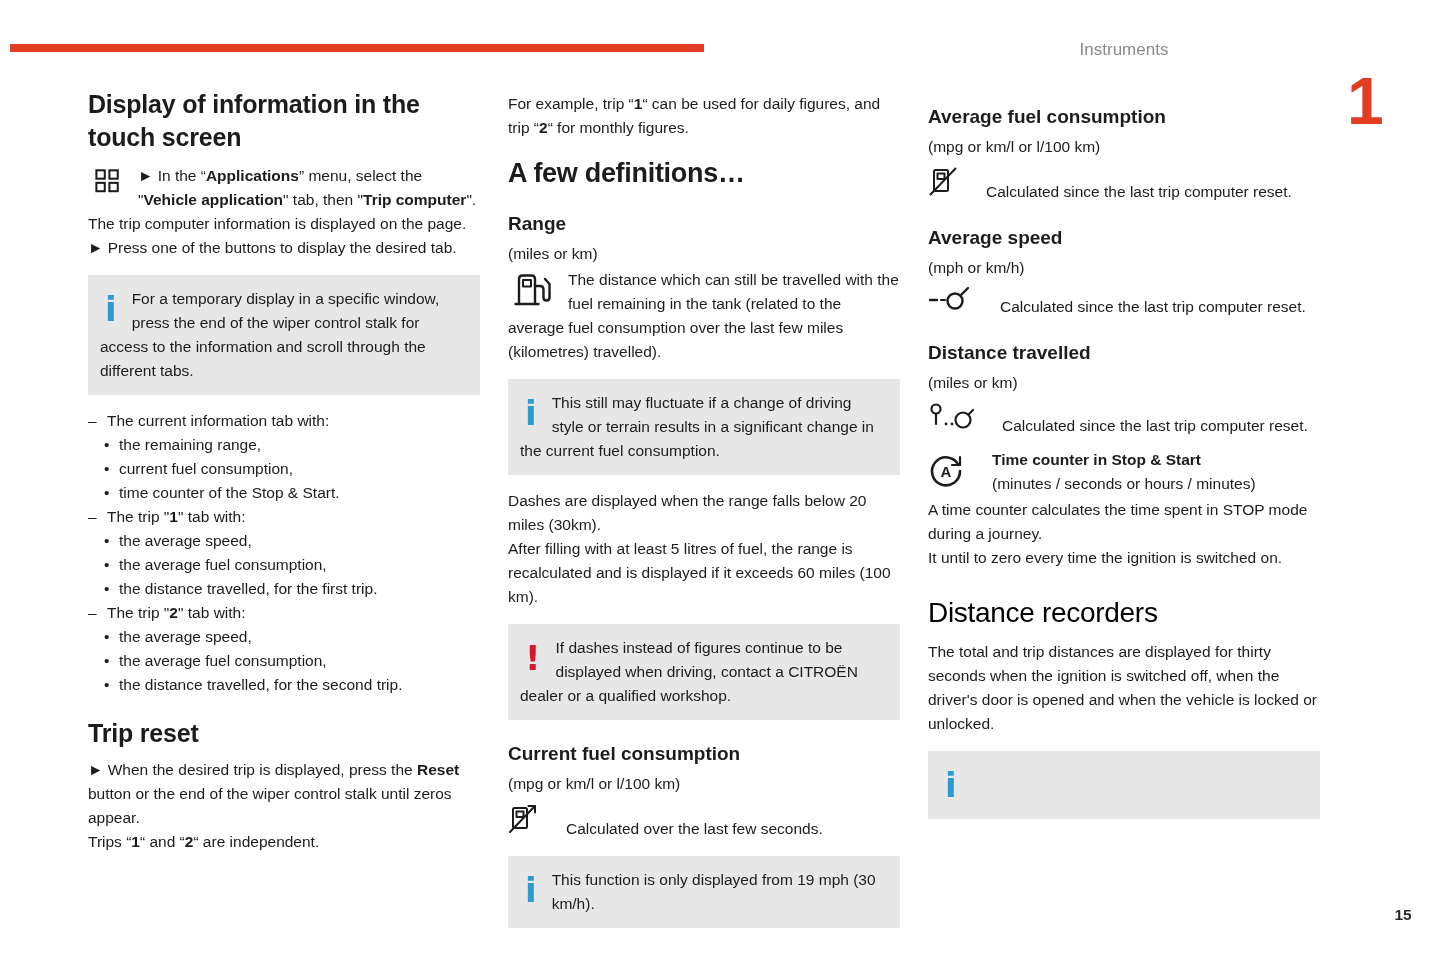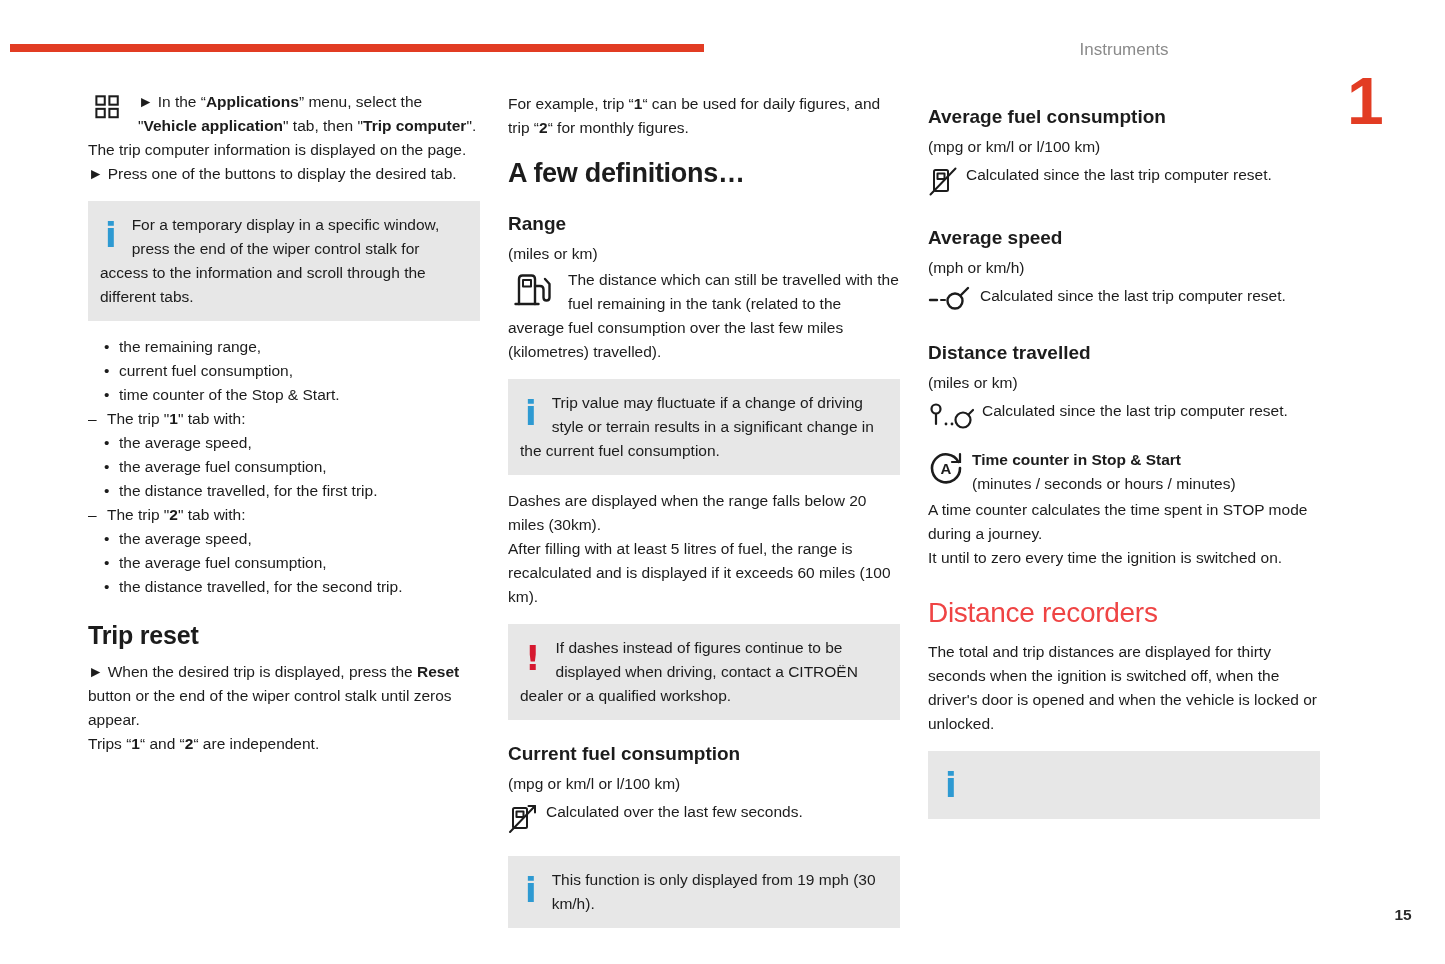--- a/index.html
+++ b/index.html
@@ -21,52 +21,53 @@
 
   .para{margin:0}
   .b{font-weight:700}
   .bold{font-weight:700}
 
   .h-section{font-size:25px;line-height:33px;font-weight:700;margin:0 0 10px;letter-spacing:-.2px}
   .trip-reset{margin:20px 0 8px}
   .h-big{font-size:27px;line-height:34px;font-weight:700;margin:16px 0 18px;letter-spacing:-.3px}
   .h-sub{font-size:19px;line-height:25px;font-weight:700;margin:21px 0 6px}
   .h-sub.first{margin-top:16px}
-  .h-gray{font-size:28px;line-height:34px;font-weight:400;color:#ef4444;margin:26px 0 10px;letter-spacing:-.3px}
+  .h-gray{font-size:28px;line-height:34px;font-weight:400;color:#000000;margin:26px 0 10px;letter-spacing:-.3px}
 
   .wrapblock{margin:2px 0 0}
   .ficon{float:left;margin:3px 14px 0 4px}
   .apps-icon{margin:4px 16px 0 6px}
 
   .infobox{background:#e7e7e7;padding:12px 14px 12px 12px;margin:15px 0 14px;overflow:hidden}
   .glyph{float:left;font-weight:700;margin:0 15px 0 5px;font-family:"DejaVu Sans",sans-serif}
   .info-glyph{color:#2e9ad2;font-size:34px;line-height:44px}
   .warn-glyph{color:#d6182f;font-size:34px;line-height:44px}
 
-  .iconrow{display:flex;align-items:flex-start;gap:8px;margin:4px 0 2px}
+  .iconrow{display:flex;align-items:flex-end;gap:28px;margin:4px 0 2px}
   .ricon{flex:0 0 auto;display:block;margin-top:2px}
   .iconrow .para{flex:1}
   .stopstart{margin-top:10px}
 
   .list{margin:14px 0 0}
   .dash-item{position:relative;padding-left:19px}
   .dash-item::before{content:"–";position:absolute;left:0;top:0}
   .bullet-item{position:relative;padding-left:31px}
   .bullet-item::before{content:"•";position:absolute;left:16px;top:0}
 </style>
 </head>
 <body>
 
 <div class="page">
 
   <div class="topbar"></div>
   <div class="hdr">Instruments</div>
   <div class="chapter">1</div>
 
   <section class="col col1">
+    <h1 class="h-section">Display of information in the touch screen</h1>
 
     <div class="wrapblock">
       <span class="ficon apps-icon">
         <svg width="28" height="26" viewBox="0 0 30 28" aria-hidden="true">
           <g fill="none" stroke="#1c1c1c" stroke-width="2.2">
             <rect x="2.5" y="2.5" width="9" height="9"></rect>
             <rect x="16.5" y="2.5" width="9" height="9"></rect>
             <rect x="2.5" y="16" width="9" height="9"></rect>
             <rect x="16.5" y="16" width="9" height="9"></rect>
           </g>
@@ -77,20 +78,23 @@
 
     <p class="para">The trip computer information is displayed on the page.</p>
     <p class="para">►  Press one of the buttons to display the desired tab.</p>
 
     <div class="infobox">
       <span class="glyph info-glyph">i</span>
       <p class="para">For a temporary display in a specific window, press the end of the wiper control stalk for access to the information and scroll through the different tabs.</p>
     </div>
 
     <div class="list">
+      <div class="dash-item">
+          <p class="para"><span>The current information tab with:</span></p>
+        </div>
       <div class="bullet-item">
           <p class="para">the remaining range,</p>
         </div>
       <div class="bullet-item">
           <p class="para">current fuel consumption,</p>
         </div>
       <div class="bullet-item">
           <p class="para">time counter of the Stop &amp; Start.</p>
         </div>
 
@@ -143,21 +147,21 @@
             <rect x="11" y="9" width="8" height="6.5" stroke-width="2"></rect>
             <path d="M23 15 h5 q3.5 0 3.5 3.5 v8 q0 3 3 3 t3 -3 V13 l-4.5 -5"></path>
           </g>
         </svg>
       </span>
       <p class="para">The distance which can still be travelled with the fuel remaining in the tank (related to the average fuel consumption over the last few miles (kilometres) travelled).</p>
     </div>
 
     <div class="infobox">
       <span class="glyph info-glyph">i</span>
-      <p class="para">Trip value may fluctuate if a change of driving style or terrain results in a significant change in the current fuel consumption.</p>
+      <p class="para">This still may fluctuate if a change of driving style or terrain results in a significant change in the current fuel consumption.</p>
     </div>
 
     <p class="para">Dashes are displayed when the range falls below 20 miles (30km).</p>
     <p class="para">After filling with at least 5 litres of fuel, the range is recalculated and is displayed if it exceeds 60 miles (100 km).</p>
 
     <div class="infobox">
       <span class="glyph warn-glyph">!</span>
       <p class="para">If dashes instead of figures continue to be displayed when driving, contact a CITROËN dealer or a qualified workshop.</p>
     </div>
 

